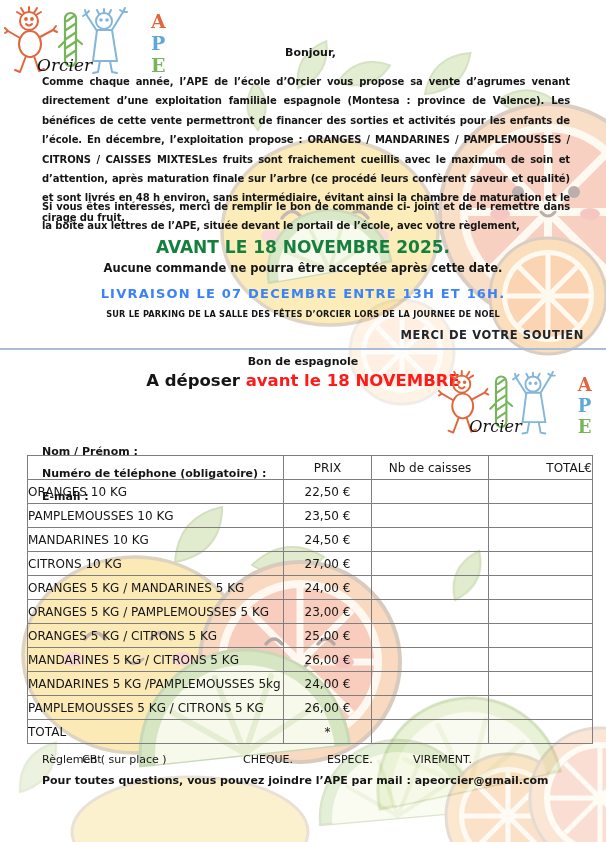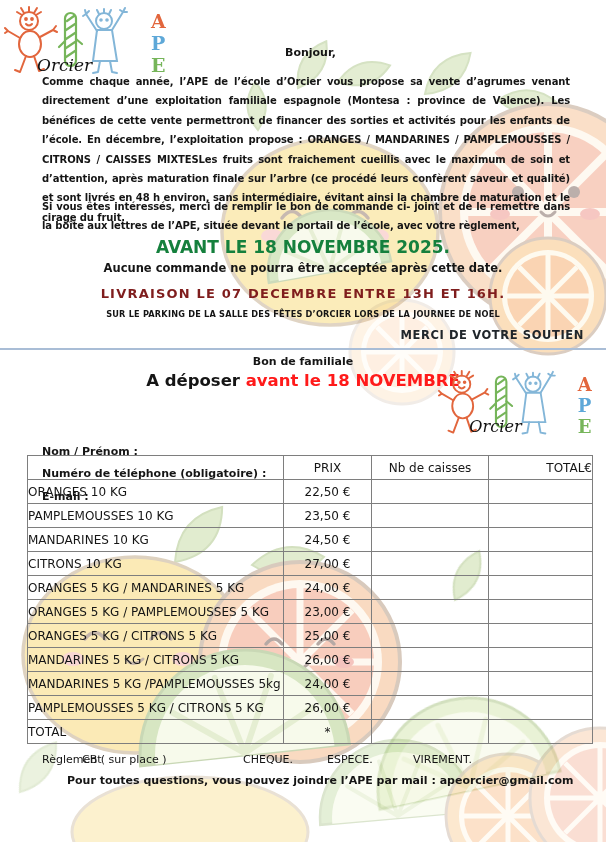--- a/index.html
+++ b/index.html
@@ -8,21 +8,21 @@
     overflow:hidden;font-family:"DejaVu Sans",sans-serif;color:#151515;
   }
   .abs{position:absolute;z-index:1;font-weight:bold;}
   .deco{position:absolute;left:0;top:0;z-index:0;}
   .logo{position:absolute;z-index:2;}
   .greeting{left:285px;top:46px;font-size:11px;}
   .p1{left:42px;top:72px;width:528px;font-size:10px;line-height:19.4px;text-align:justify;letter-spacing:-0.1px;}
   .p2{left:42px;top:197px;width:528px;font-size:10px;line-height:19.4px;text-align:justify;letter-spacing:-0.1px;}
   .deadline{left:0;top:237px;width:606px;text-align:center;font-size:17px;font-weight:bold;color:#15803d;}
   .no-late{left:0;top:261px;width:606px;text-align:center;font-size:11.5px;font-weight:600;}
-  .delivery{left:0;top:286px;width:606px;text-align:center;font-size:13px;letter-spacing:1.2px;color:#7f1d1d;}
+  .delivery{left:0;top:286px;width:606px;text-align:center;font-size:13px;letter-spacing:1.2px;color:#3b82f6;}
   .delivery-loc{left:0;top:309px;width:606px;text-align:center;font-size:8.2px;font-weight:bold;letter-spacing:0.2px;}
   .thanks{right:22px;top:328px;font-size:11.5px;font-weight:600;letter-spacing:0.6px;color:#20262b;}
   .divider{left:0;top:348px;width:606px;height:0;border-top:2px solid #a9bdd6;z-index:1;position:absolute;}
   .section-title{left:0;top:355px;width:606px;text-align:center;font-size:11px;}
   .deposit{left:0;top:371px;width:606px;text-align:center;font-size:16.5px;font-weight:bold;}
   .deposit .red{color:#ff1a1a;}
   .field{left:42px;font-size:11px;margin-top:48px;}
   .f-name{top:397px;}
   .f-phone{top:419px;}
   .f-email{top:442px;}
@@ -34,21 +34,21 @@
   .td-product{text-align:left;padding-left:6px;}
   .td-total-label{text-align:left;padding-right:14px;}
   .td-total-star{text-align:center;}
   .payment{position:absolute;left:0;top:753px;width:486px;height:16px;z-index:1;font-size:11px;}
   .payment span{position:absolute;top:0;}
   .pay-label{left:42px;}
   .pay-m0{left:82px;}
   .pay-m1{left:243px;}
   .pay-m2{left:327px;}
   .pay-m3{left:413px;}
-  .contact{left:42px;top:774px;font-size:11px;margin-left:25px;}
+  .contact{left:42px;top:774px;font-size:11px;}
   .logo-orcier-text{font-family:"DejaVu Serif",serif;font-style:italic;}
   .ape-letter{font-family:"DejaVu Serif",serif;font-weight:bold;}
 </style>
 </head>
 <body>
 
 <div class="page">
 
   <svg class="deco" width="606" height="842" viewBox="0 0 606 842" aria-hidden="true">
 
@@ -254,21 +254,21 @@
   <div class="abs p1">Comme chaque année, l’APE de l’école d’Orcier vous propose sa vente d’agrumes venant directement d’une exploitation familiale espagnole (Montesa : province de Valence). Les bénéfices de cette vente permettront de financer des sorties et activités pour les enfants de l’école. En décembre, l’exploitation propose : ORANGES / MANDARINES / PAMPLEMOUSSES / CITRONS / CAISSES MIXTESLes fruits sont fraichement cueillis avec le maximum de soin et d’attention, après maturation finale sur l’arbre (ce procédé leurs confèrent saveur et qualité) et sont livrés en 48 h environ, sans intermédiaire, évitant ainsi la chambre de maturation et le cirage du fruit.</div>
   <div class="abs p2">Si vous êtes intéressés, merci de remplir le bon de commande ci- joint et de le remettre dans la boîte aux lettres de l’APE, située devant le portail de l’école, avec votre règlement,</div>
   <div class="abs deadline">AVANT LE 18 NOVEMBRE 2025.</div>
   <div class="abs no-late">Aucune commande ne pourra être acceptée après cette date.</div>
   <div class="abs delivery">LIVRAISON LE 07 DECEMBRE ENTRE 13H ET 16H.</div>
   <div class="abs thanks">MERCI DE VOTRE SOUTIEN</div>
   <div class="abs delivery-loc">SUR LE PARKING DE LA SALLE DES FÊTES D’ORCIER LORS DE LA JOURNEE DE NOEL</div>
 
   <div class="divider"></div>
 
-  <div class="abs section-title">Bon de familiale</div>
+  <div class="abs section-title">Bon de espagnole</div>
   <div class="abs deposit"><span>A déposer </span><span class="red">avant le 18 NOVEMBRE</span></div>
 
   <div class="abs field f-name">Nom / Prénom :</div>
   <div class="abs field f-phone">Numéro de téléphone (obligatoire) :</div>
   <div class="abs field f-email">E-mail :</div>
 
   <div class="logo" style="left:438px;top:368px;transform:scale(0.95);transform-origin:top left;">
     <svg width="168" height="74" viewBox="0 0 168 74">
       <g stroke="#e2663d" fill="none" stroke-width="2" stroke-linecap="round">
         <path d="M20 9 l-3 -5 M25 8 l0 -5 M30 9 l3 -5 M18 11 l-5 -3 M32 11 l5 -3"></path>

